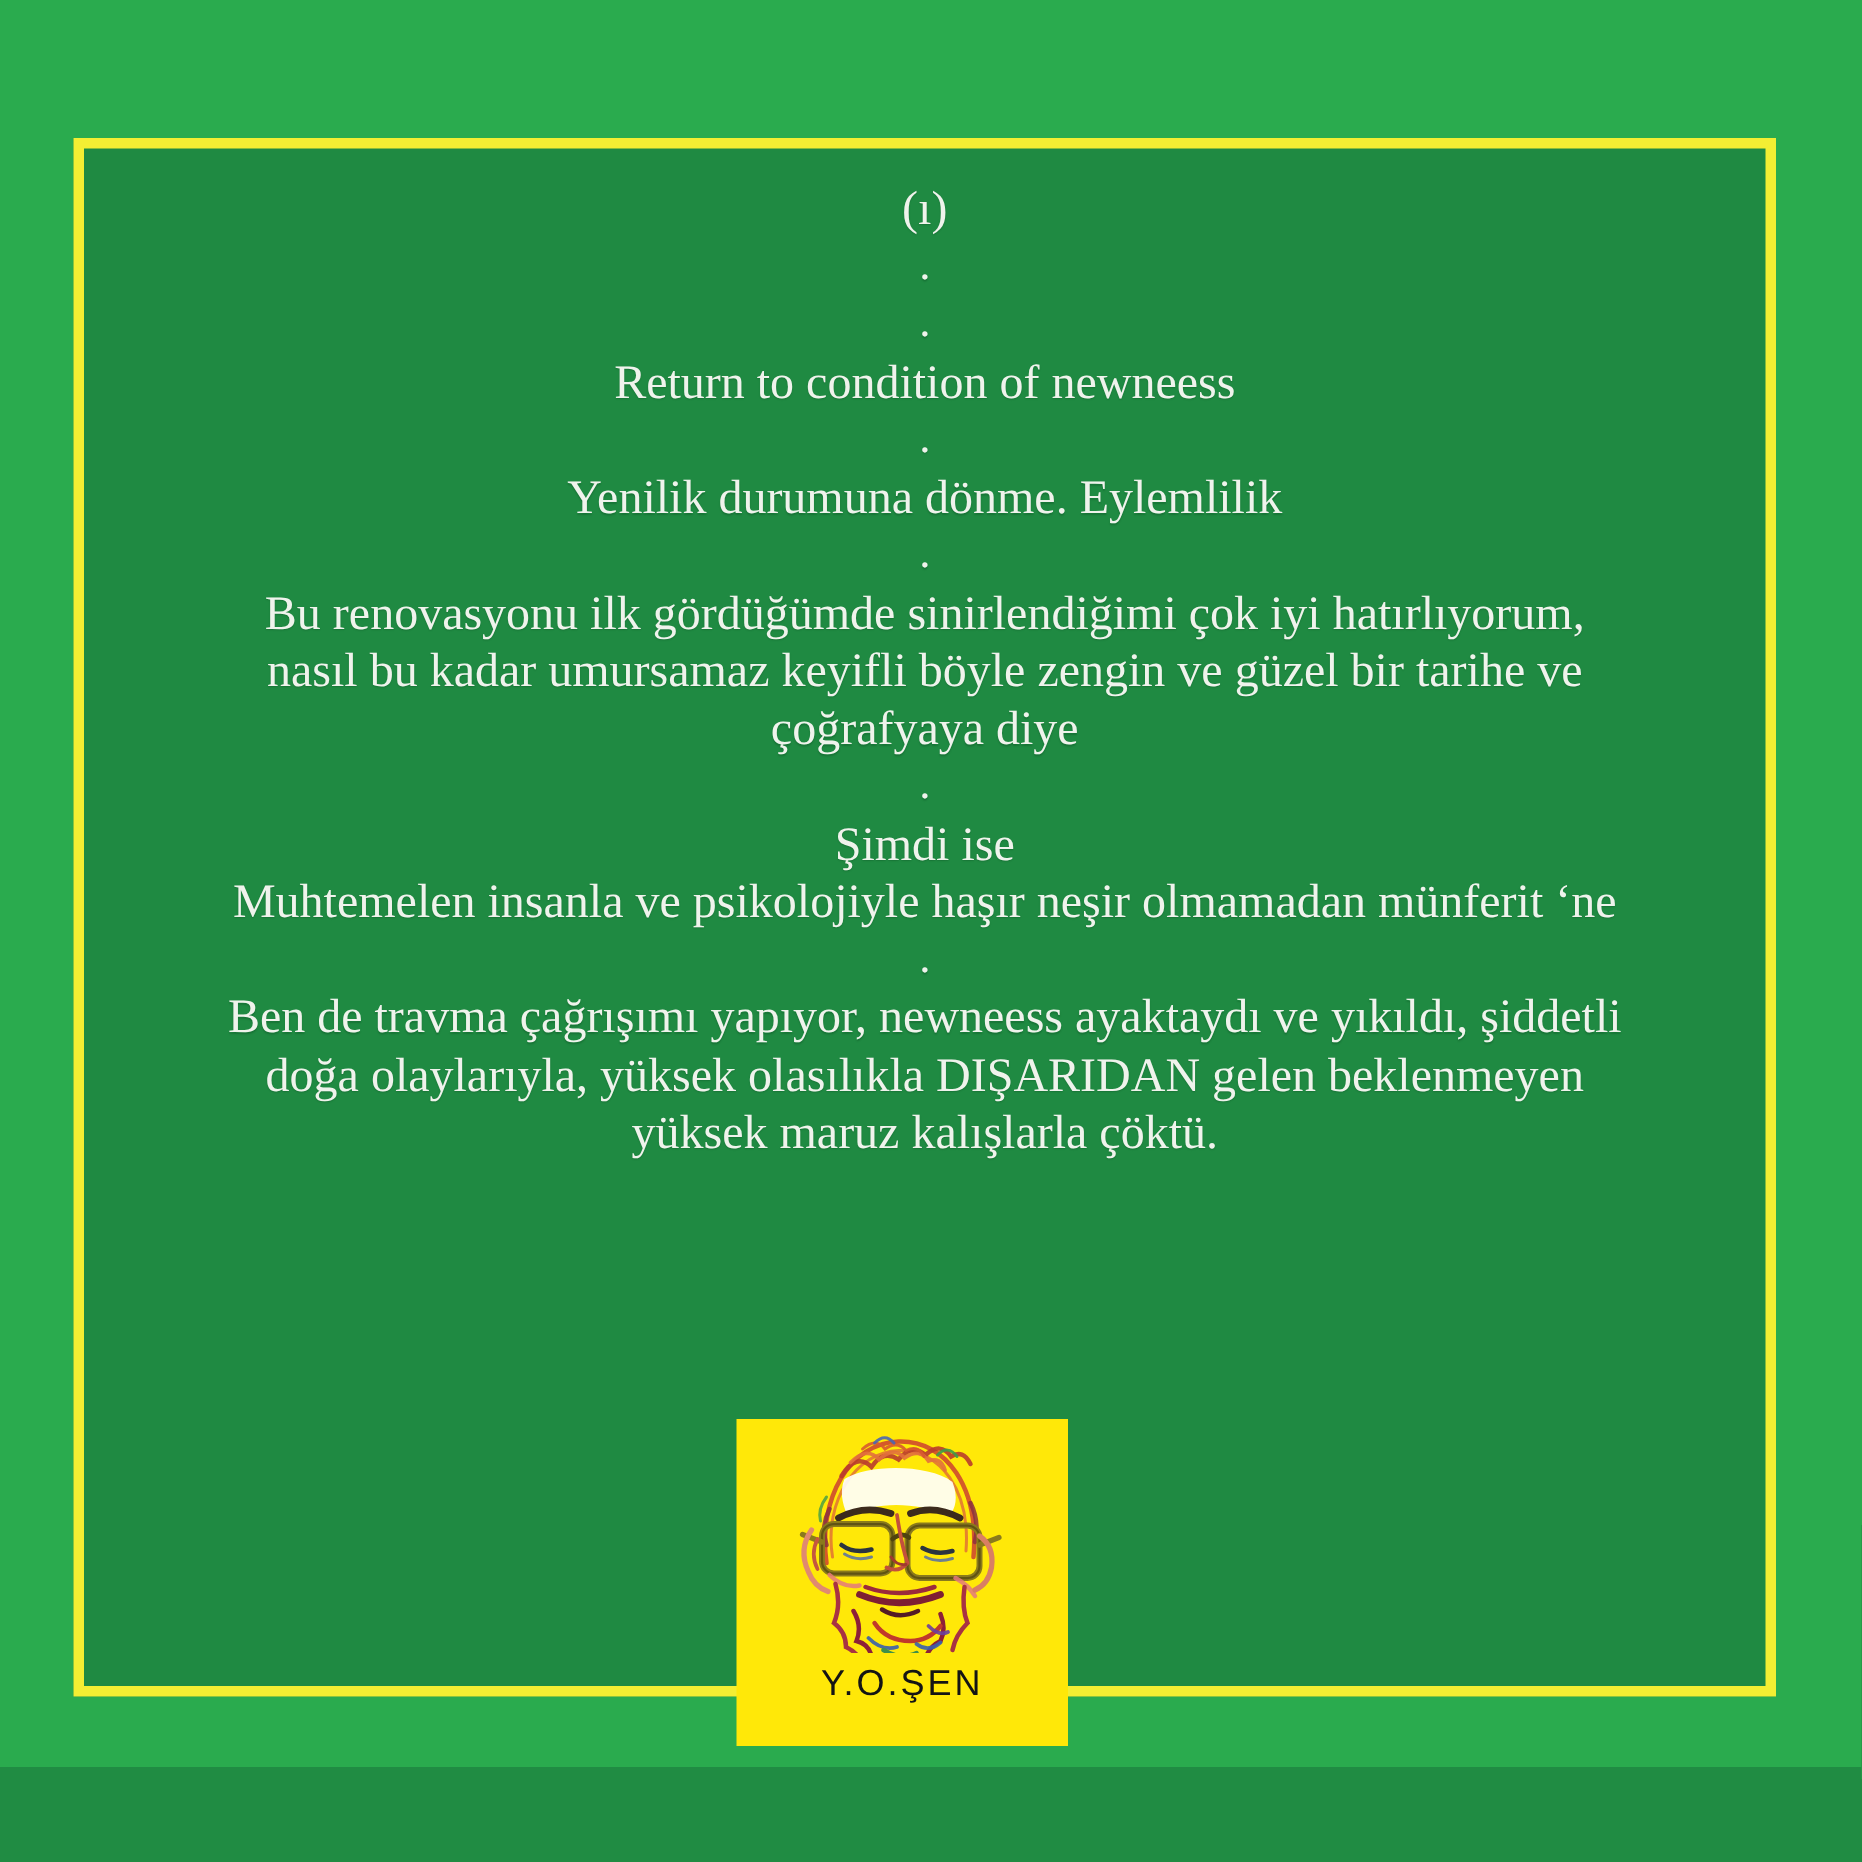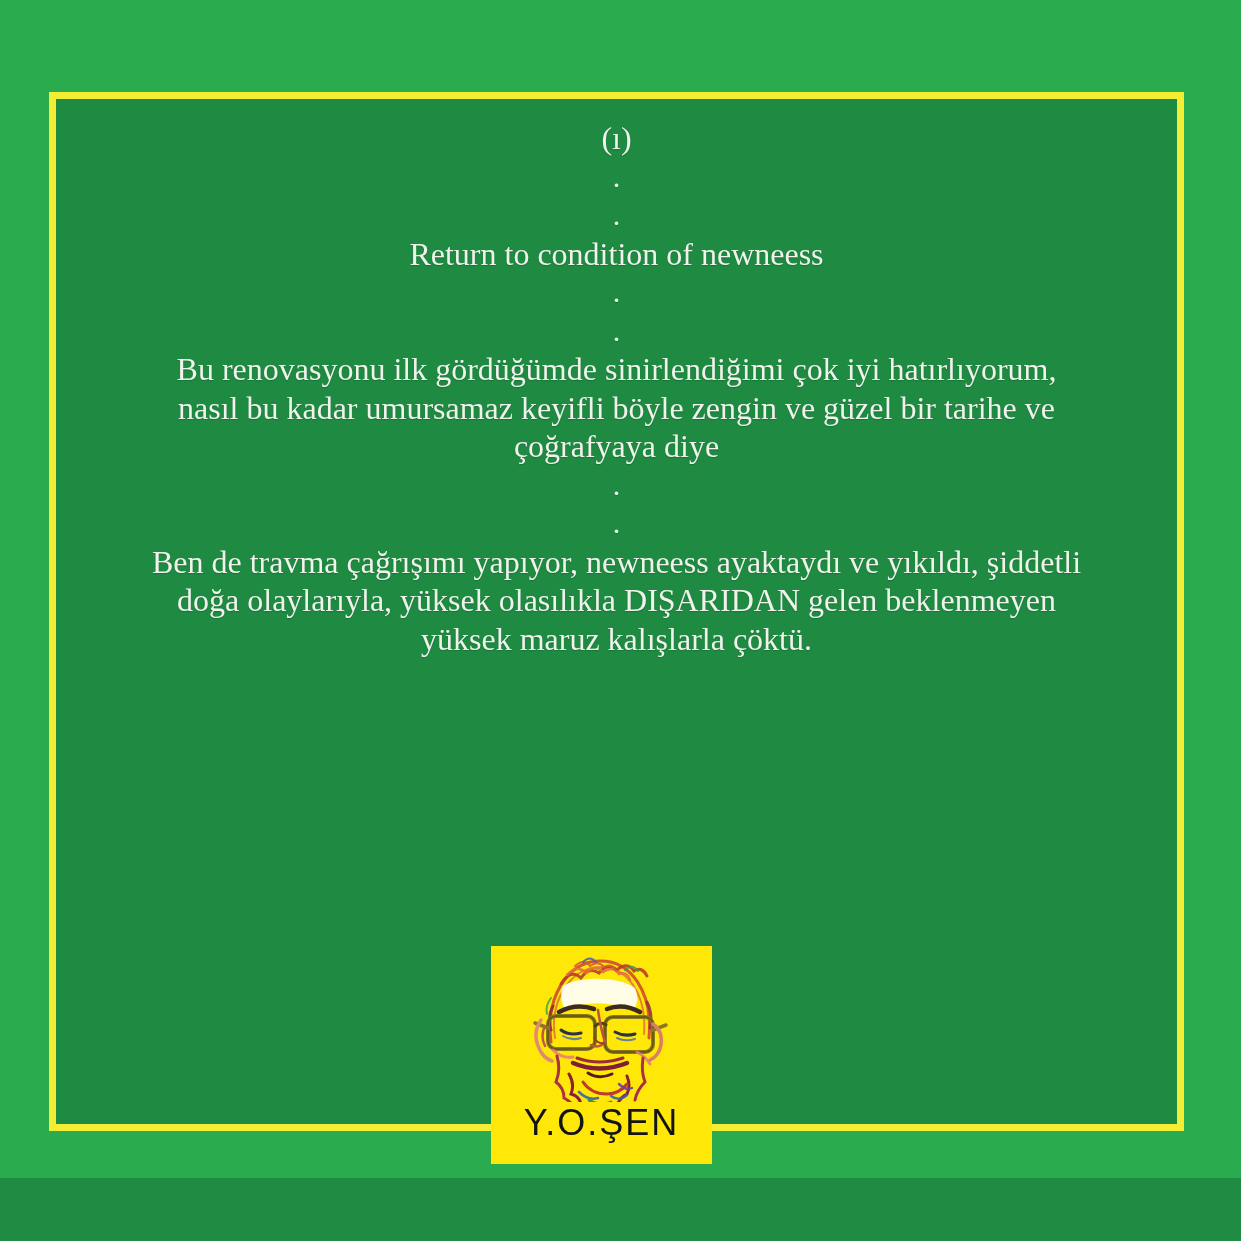--- a/index.html
+++ b/index.html
@@ -43,43 +43,46 @@
   .signature-badge {
     position: absolute;
     left: 491px; top: 946px;
     width: 221px; height: 218px;
     background: var(--badge-yellow, #ffe808);
     z-index: 5;
   }
   .signature-badge svg { display: block; }
   .badge-name {
     font-family: "Liberation Sans", sans-serif;
-    font-size: 36px;
+    font-size: 24px;
     letter-spacing: 2px;
     color: #141414;
     text-align: center;
     line-height: 30px;
     margin-top: 6px;
   }
 </style>
 </head>
 <body style="--outer-bg: #2aab4e; --panel-bg: #1f8a42; --footer-bg: #208c43; --frame-yellow: #f3ee33; --badge-yellow: #ffe808; --text-color: #eff3ec;">
 
 <div class="quote-frame">
   <div class="quote-lines">
       <div class="text-row">(ı)</div>
       <div class="dot-row">.</div>
       <div class="dot-row">.</div>
       <div class="text-row">Return to condition of newneess</div>
       <div class="dot-row">.</div>
+      <div class="text-row">Yenilik durumuna dönme. Eylemlilik</div>
       <div class="dot-row">.</div>
       <div class="text-row">Bu renovasyonu ilk gördüğümde sinirlendiğimi çok iyi hatırlıyorum,</div>
       <div class="text-row">nasıl bu kadar umursamaz keyifli böyle zengin ve güzel bir tarihe ve</div>
       <div class="text-row">çoğrafyaya diye</div>
       <div class="dot-row">.</div>
+      <div class="text-row">Şimdi ise</div>
+      <div class="text-row">Muhtemelen insanla ve psikolojiyle haşır neşir olmamadan münferit ‘ne</div>
       <div class="dot-row">.</div>
       <div class="text-row">Ben de travma çağrışımı yapıyor, newneess ayaktaydı ve yıkıldı, şiddetli</div>
       <div class="text-row">doğa olaylarıyla, yüksek olasılıkla DIŞARIDAN gelen beklenmeyen</div>
       <div class="text-row">yüksek maruz kalışlarla çöktü.</div>
     </div>
 </div>
 
 <div class="footer-band"></div>
 
 <div class="signature-badge">

